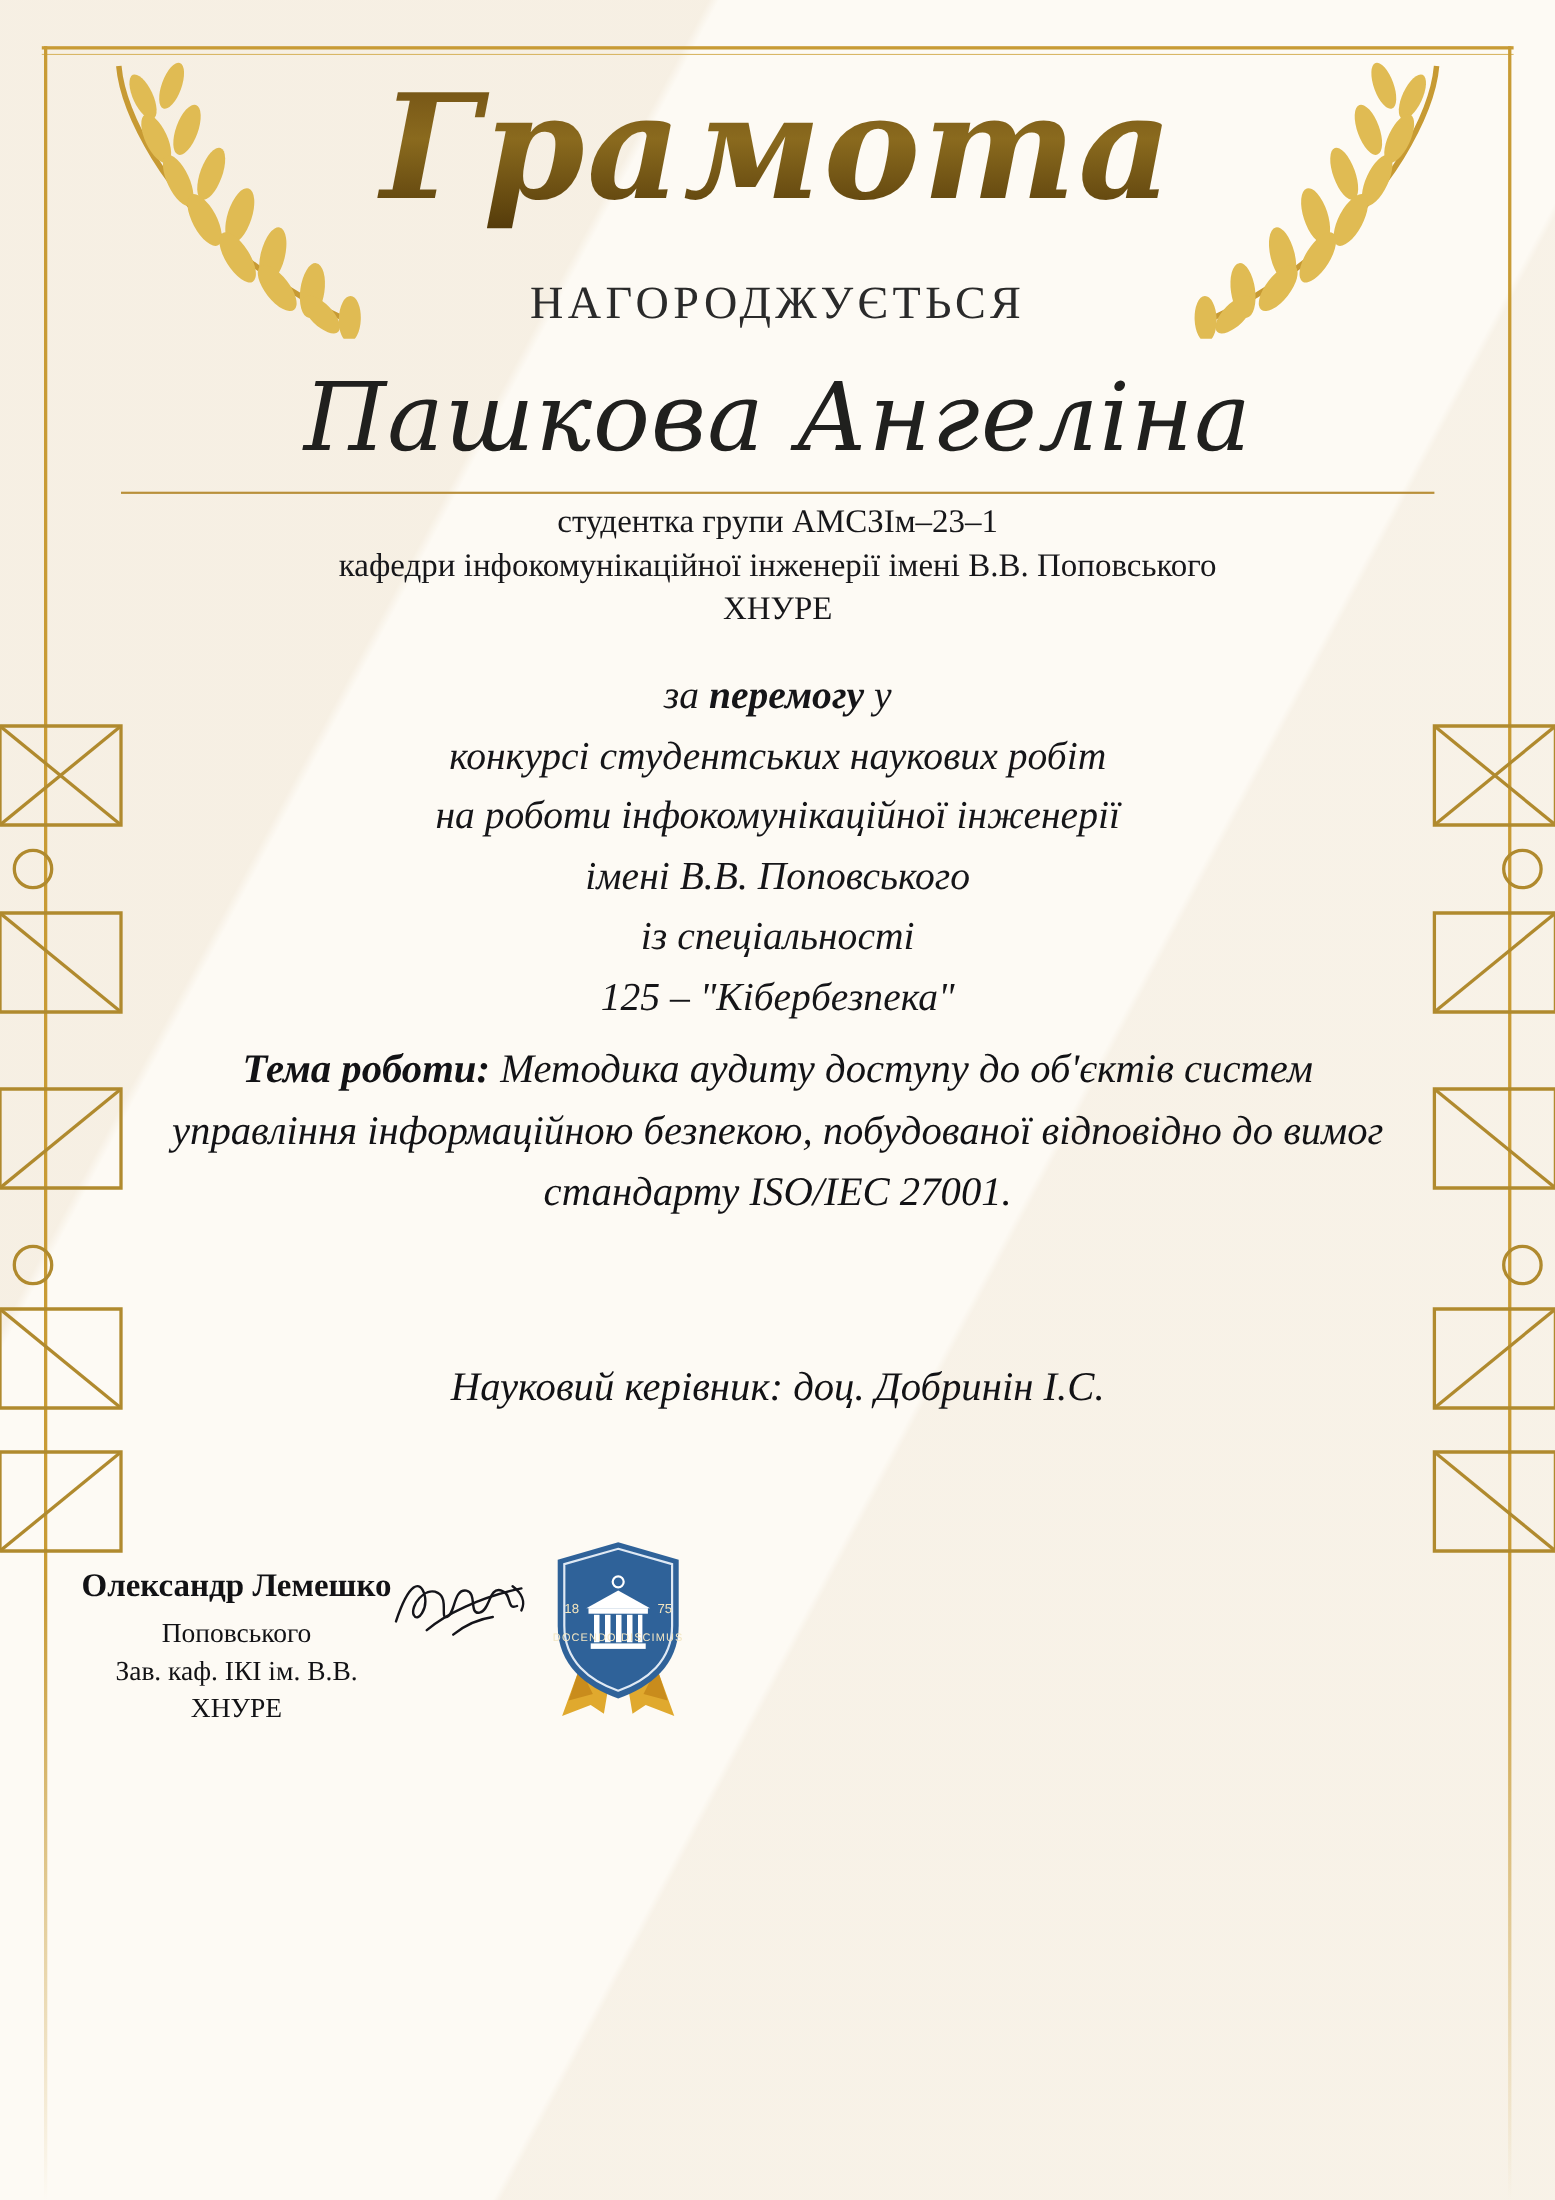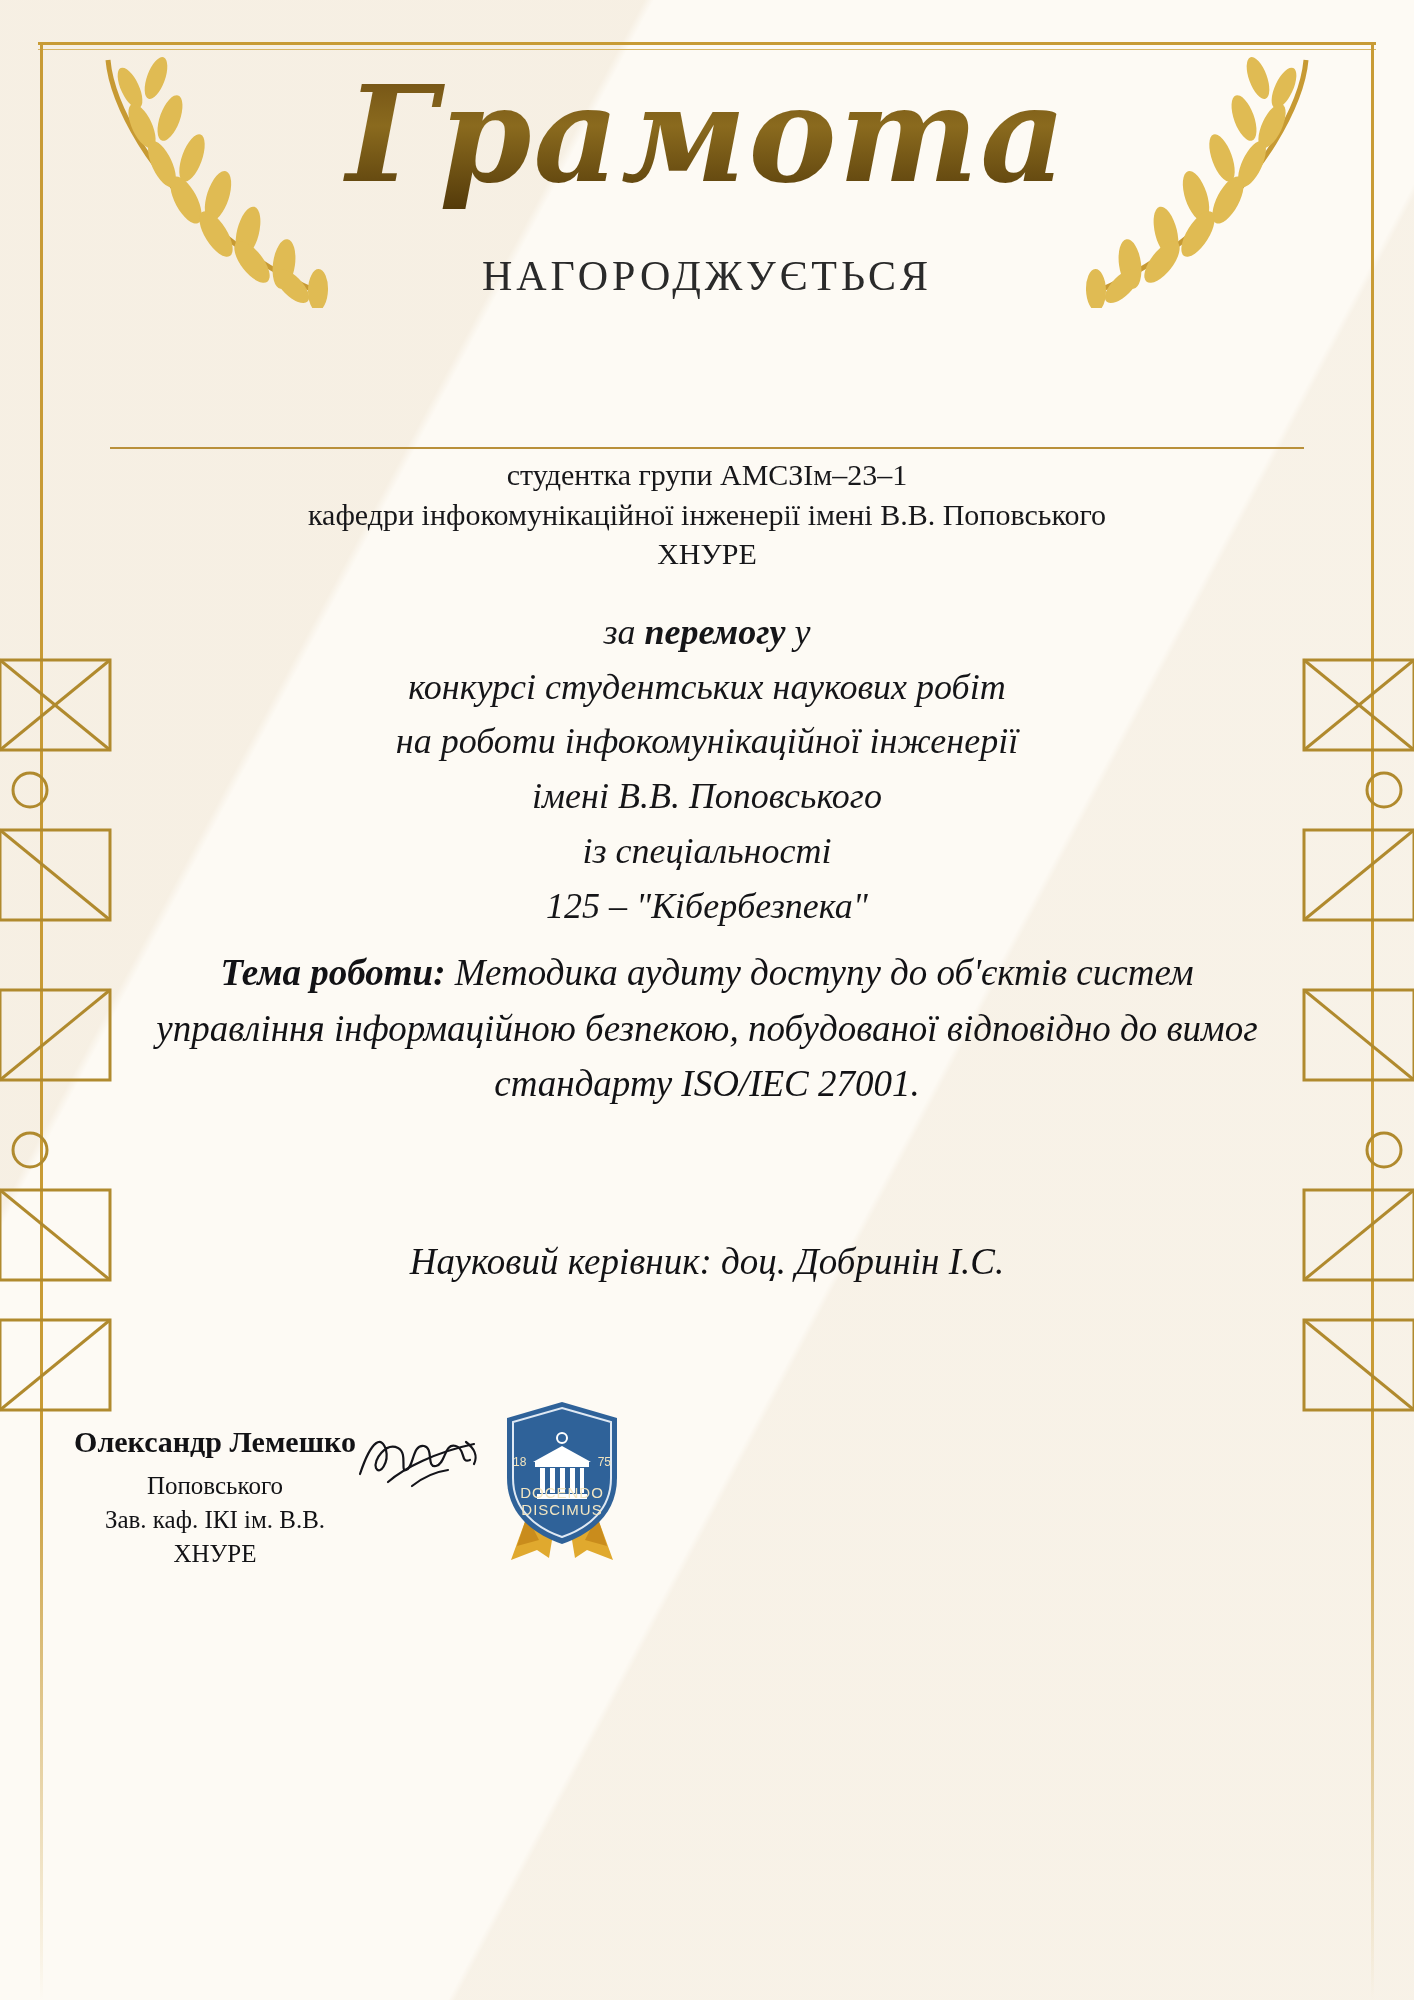--- a/index.html
+++ b/index.html
@@ -130,21 +130,21 @@
   }
   .signature{
     position:absolute;left:352px;top:1428px;
   }
 
   .emblem{
     position:absolute;left:497px;top:1398px;width:130px;height:165px;
   }
   .badge-text{
     position:absolute;left:0;right:0;top:86px;text-align:center;
-    font-size:15px;letter-spacing:1px;color:#f3e6c2;
+    font-size:10px;letter-spacing:1px;color:#f3e6c2;
     font-family:"Liberation Sans", sans-serif;
   }
   .badge-year-l{
     position:absolute;left:16px;top:57px;font-size:12px;color:#f1e4bf;
     font-family:"Liberation Sans", sans-serif;
   }
   .badge-year-r{
     position:absolute;right:16px;top:57px;font-size:12px;color:#f1e4bf;
     font-family:"Liberation Sans", sans-serif;
   }
@@ -268,20 +268,21 @@
           <path d="M120 20 L10 110"></path>
         </g>
       </g>
     </svg>
   </div>
 
   <div class="title">Грамота</div>
 
   <div class="subtitle">НАГОРОДЖУЄТЬСЯ</div>
 
+  <div class="name">Пашкова Ангеліна</div>
   <div class="name-rule"></div>
 
   <div class="who">
     <div>студентка групи АМСЗІм–23–1</div>
     <div>кафедри інфокомунікаційної інженерії імені В.В. Поповського</div>
     <div>ХНУРЕ</div>
   </div>
 
   <div class="award">
     <div>

